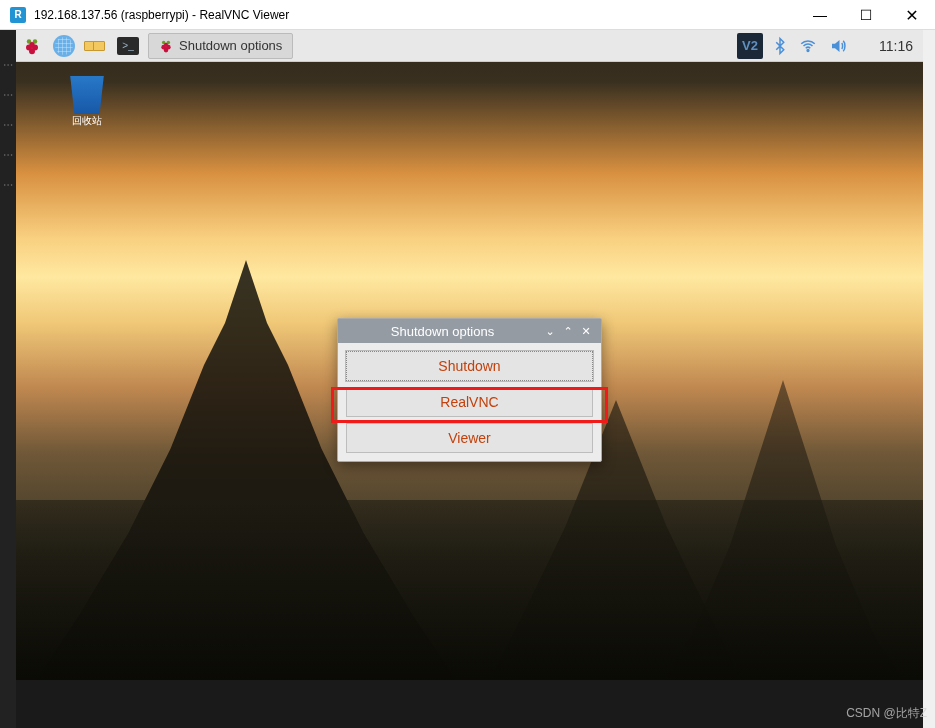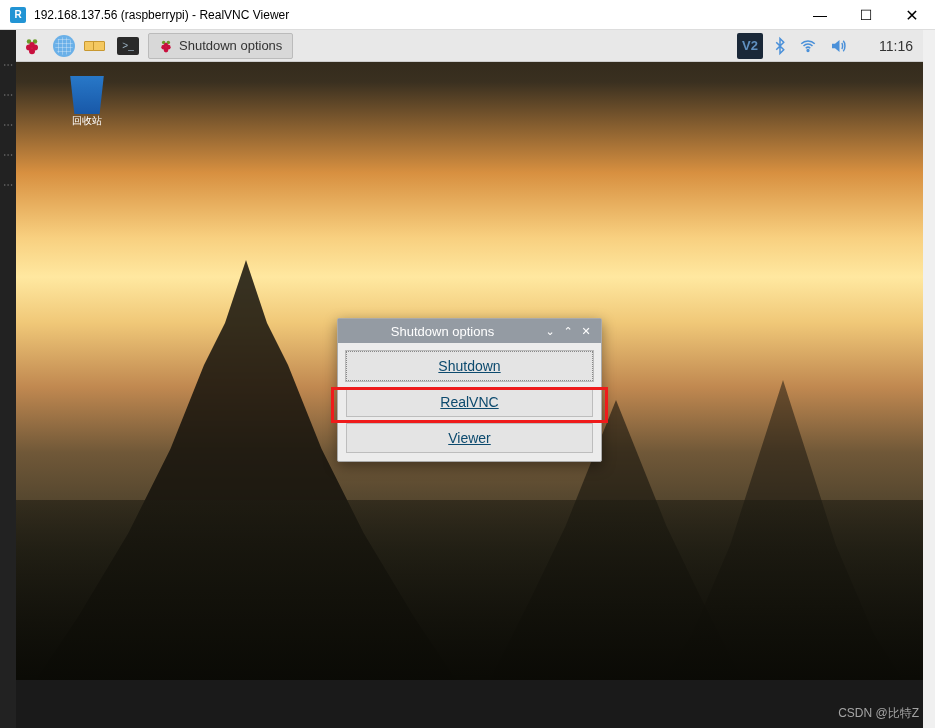--- a/index.html
+++ b/index.html
@@ -53,27 +53,27 @@
     
     .desk-icon { position: absolute; left: 36px; top: 46px; width: 70px; text-align: center; }
     .trash { width: 42px; height: 38px; margin: 0 auto; background: linear-gradient(#2878c8, #1858a8); border-radius: 4px 4px 2px 2px; position: relative; clip-path: polygon(10% 0, 90% 0, 80% 100%, 20% 100%); }
     .trash::before { content: ''; position: absolute; top: -6px; left: 4px; right: 4px; height: 6px; background: #1858a8; border-radius: 2px; }
     .desk-label { color: #fff; font-size: 10px; }
     .dialog { position: absolute; left: 321px; top: 288px; width: 265px; background: #ececec; border: 1px solid #aaa; border-radius: 2px; box-shadow: 0 4px 14px rgba(0,0,0,0.4); }
     .dlg-title { height: 24px; background: #949ba3; display: flex; align-items: center; padding: 0 6px; color: #fff; font-size: 13px; }
     .dlg-title-txt { flex: 1; text-align: center; }
     .dlg-tbtn { width: 18px; height: 18px; display: flex; align-items: center; justify-content: center; cursor: pointer; font-size: 11px; color: #fff; }
     .dlg-body { padding: 8px; display: flex; flex-direction: column; gap: 6px; }
-    .dlg-btn { height: 30px; background: #e4e4e4; border: 1px solid #bdbdbd; font-size: 14px; color: #0c4a6e; cursor: pointer; text-decoration: underline; }
+    .dlg-btn { height: 30px; background: #e4e4e4; border: 1px solid #bdbdbd; font-size: 14px; color: #c2410c; cursor: pointer; }
     .dlg-btn.focused { border: 1px dotted #888; outline: 1px solid #bbb; }
     .reboot-hl { position: absolute; border: 3px solid #ef1b1b; left: -7px; right: -7px; height: 36px; top: 44px; pointer-events: none; }
     .dlg-body { position: relative; }
 
     
-    .watermark { position: absolute; right: 16px; bottom: 6px; font-size: 12px; color: rgba(210,210,210,0.75); margin-left: 45px; }
+    .watermark { position: absolute; right: 8px; bottom: 6px; font-size: 12px; color: rgba(210,210,210,0.75); margin-left: 45px; }
     .scroll-right { position: absolute; right: 0; top: 0; width: 12px; height: 100%; background: #f0f0f0; }
   </style>
 </head>
 <body>
 
 <div class="win-titlebar">
   <div class="win-icon">R</div>
   <div class="win-title">192.168.137.56 (raspberrypi) - RealVNC Viewer</div>
   <div class="win-controls">
     <div class="win-ctrl">—</div>

